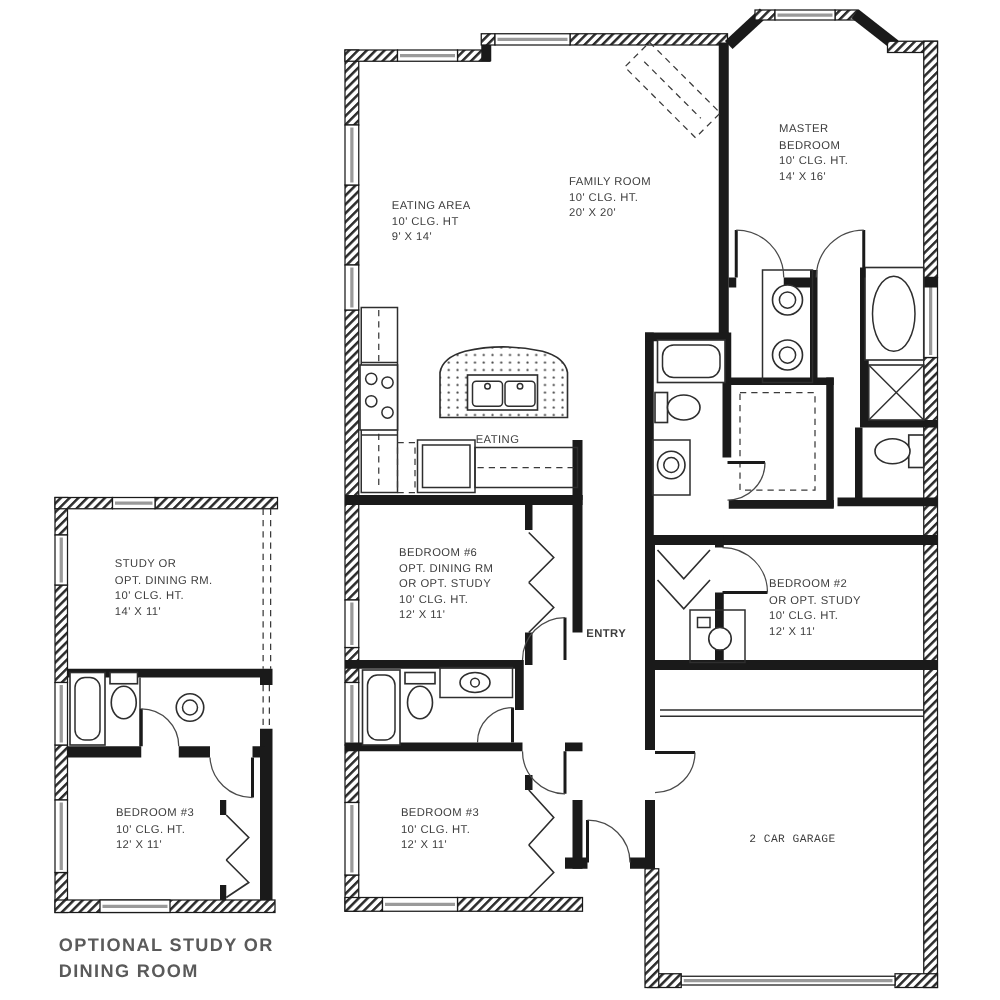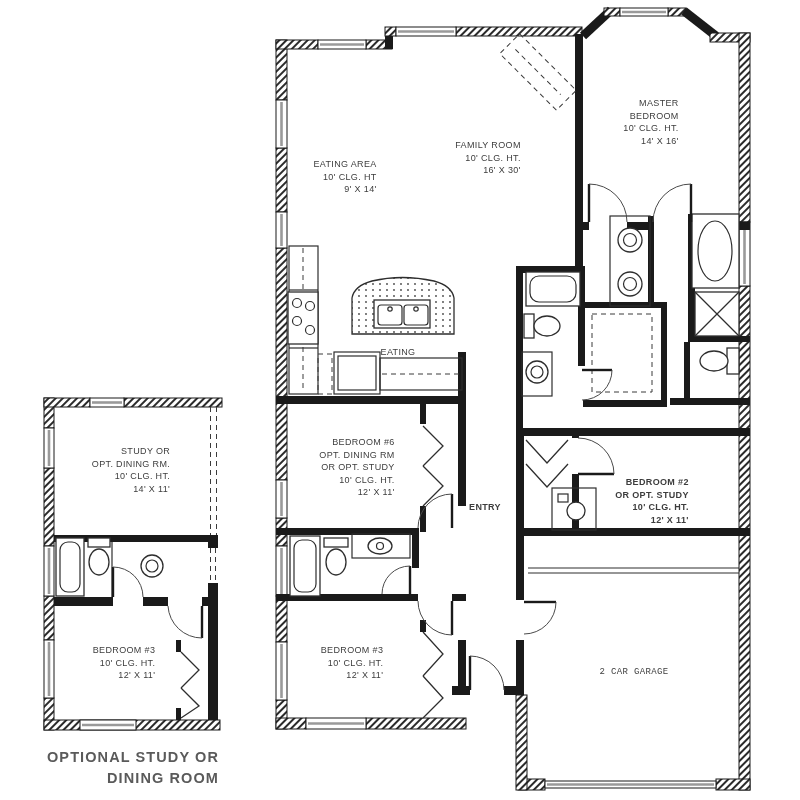--- a/index.html
+++ b/index.html
@@ -16,21 +16,21 @@
   .thin  { fill:none; stroke:#2e2e2e; stroke-width:1.2; }
   .thind { fill:none; stroke:#3a3a3a; stroke-width:1; stroke-dasharray:5 4; }
   .arc   { fill:none; stroke:#4a4a4a; stroke-width:1; }
   .leaf  { stroke:#1a1a1a; stroke-width:2.4; fill:none; }
   .fix   { fill:#ffffff; stroke:#2e2e2e; stroke-width:1.3; }
   .zig   { fill:none; stroke:#2e2e2e; stroke-width:1.3; }
   .angle { stroke:#1a1a1a; stroke-width:9; fill:none; }
   
   .lbl {
     position:absolute; transform:translate(-50%,-50%);
-    text-align:right; white-space:pre-line;
+    text-align:left; white-space:pre-line;
     font-size:9px; line-height:1.4; color:#3d3d3d; letter-spacing:0.35px;
   }
   .lbl.caption {
     font-size:14.5px; color:#5a5a5a; letter-spacing:1.1px; line-height:1.45;font-weight:bold;
   }
 </style>
 </head>
 <body>
 
 <div class="stage">
@@ -321,33 +321,33 @@
       <path class="arc" d="M 202 638 A 34 34 0 0 1 168 606"></path>
     </g>
   </g>
 </svg>
 
   <div class="lbl" style="left:345px; top:177px;">EATING AREA
 10' CLG. HT
 9' X 14'</div>
   <div class="lbl" style="left:488px; top:158px;">FAMILY ROOM
 10' CLG. HT.
-16' X 30'</div>
+20' X 20'</div>
   <div class="lbl" style="left:651px; top:122px;">MASTER
 BEDROOM
 10' CLG. HT.
 14' X 16'</div>
   <div class="lbl" style="left:398px; top:352px;">EATING</div>
   <div class="lbl" style="left:357px; top:467px;">BEDROOM #6
 OPT. DINING RM
 OR OPT. STUDY
 10' CLG. HT.
 12' X 11'</div>
   <div class="lbl" style="left:485px; top:507px;font-weight:bold;">ENTRY</div>
-  <div class="lbl" style="left:652px; top:501px;font-weight:bold;">BEDROOM #2
+  <div class="lbl" style="left:652px; top:486px;">BEDROOM #2
 OR OPT. STUDY
 10' CLG. HT.
 12' X 11'</div>
   <div class="lbl" style="left:352px; top:663px;">BEDROOM #3
 10' CLG. HT.
 12' X 11'</div>
   <div class="lbl" style="left:634px; top:672px;font-family:Liberation Mono, monospace;">2 CAR GARAGE</div>
   <div class="lbl" style="left:131px; top:470px;">STUDY OR
 OPT. DINING RM.
 10' CLG. HT.

